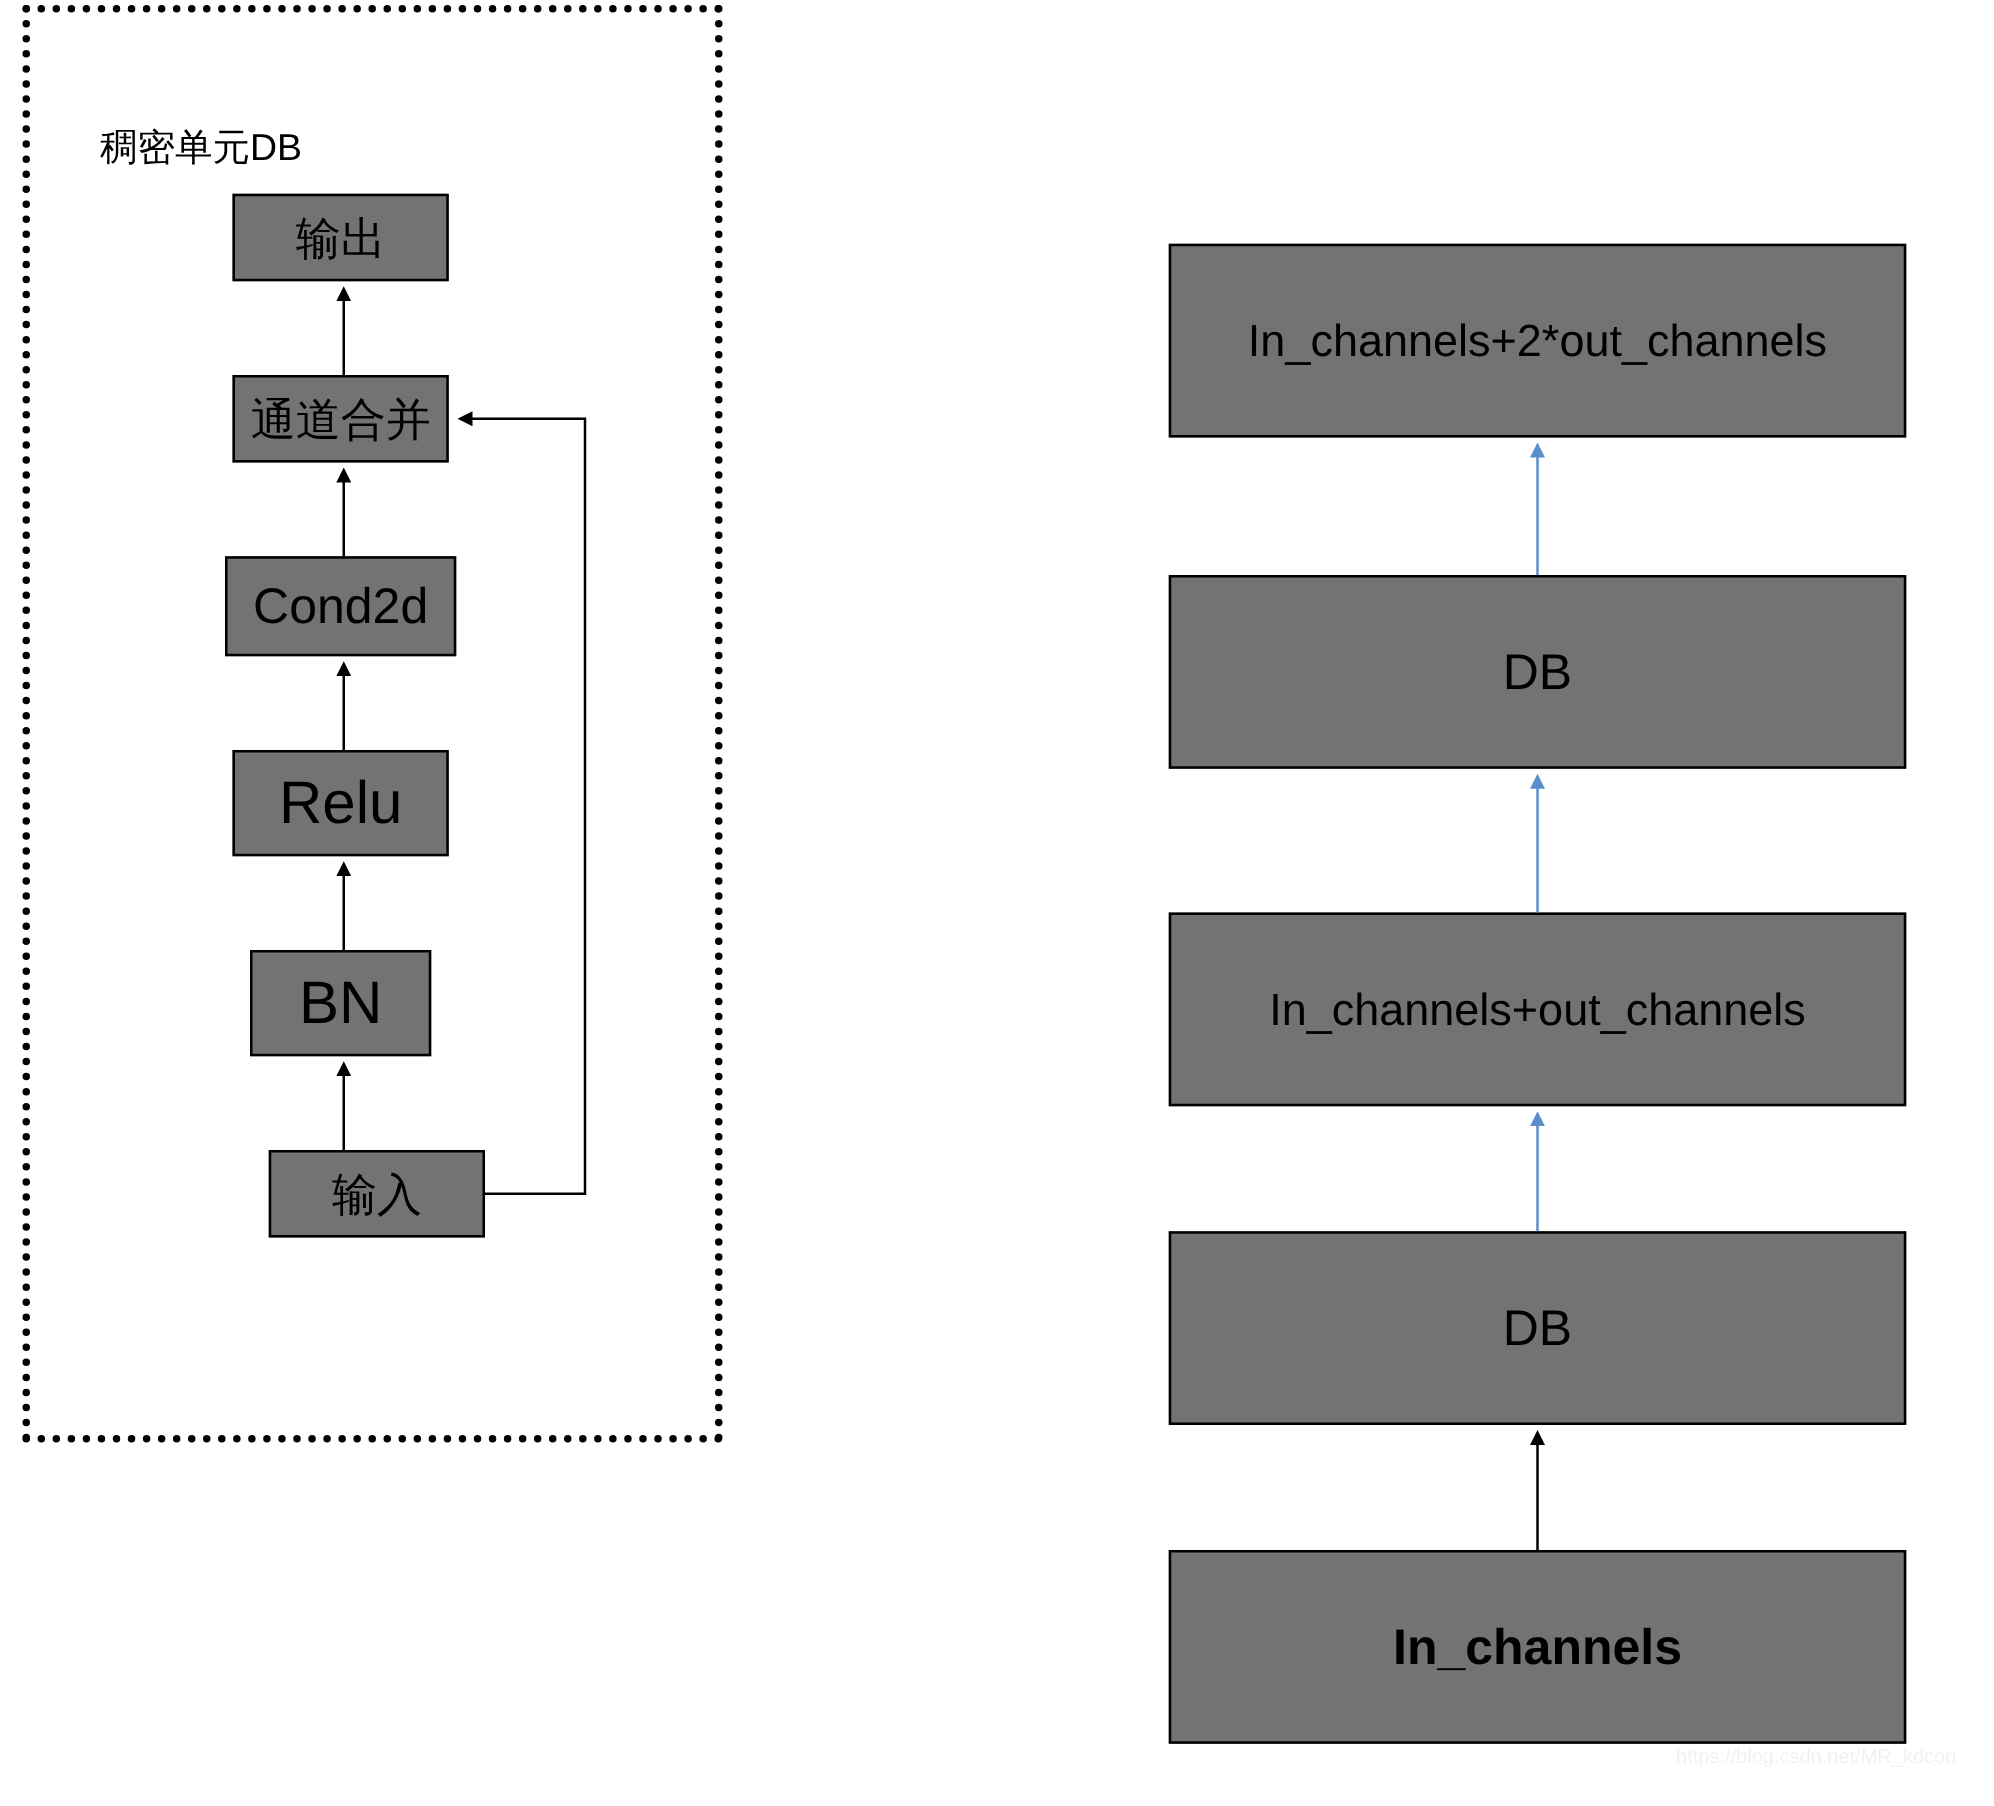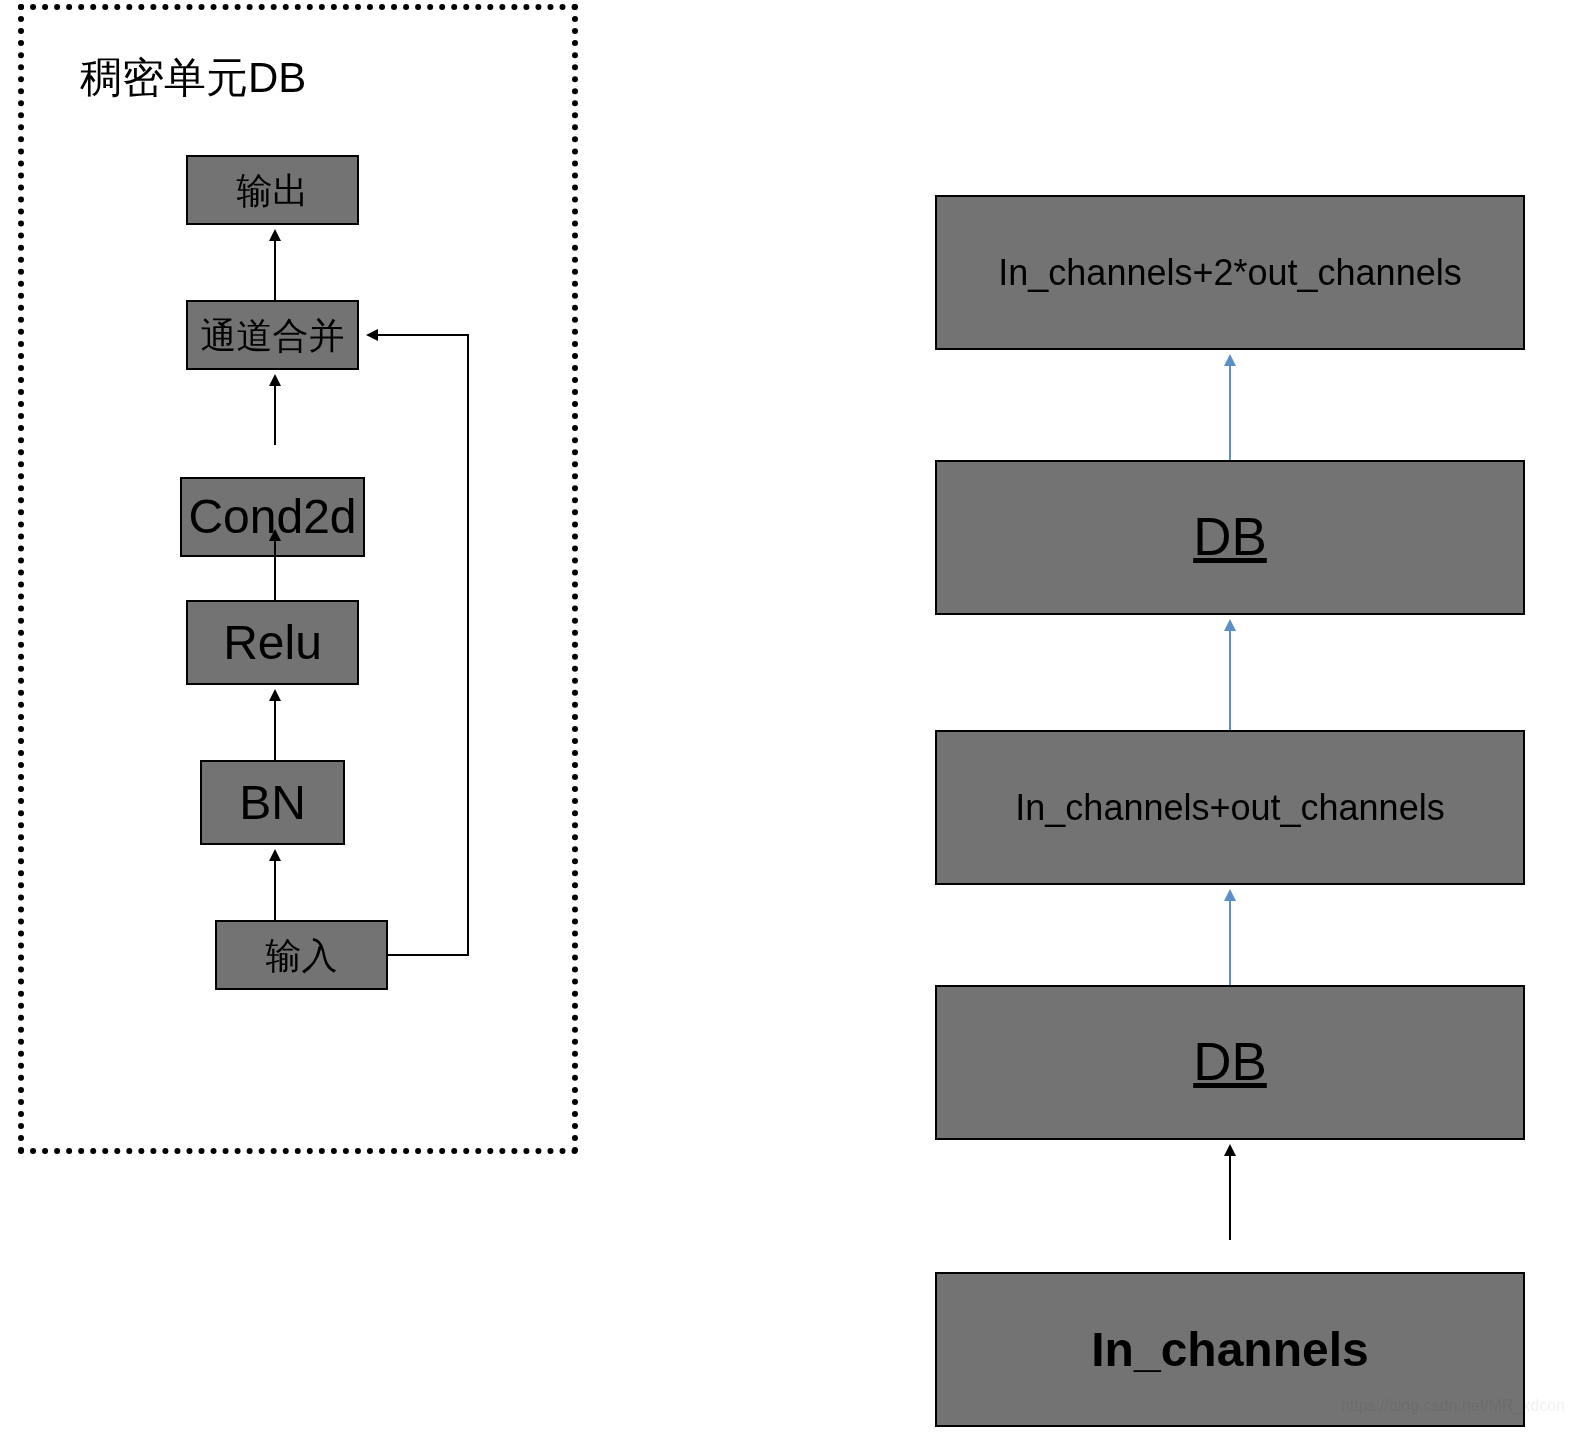--- a/index.html
+++ b/index.html
@@ -13,38 +13,39 @@
   .canvas {
     position: absolute;
     inset: 0;
   }
   .dotted-panel {
     position: absolute;
     border: 6px dotted #000;
   }
   .panel-title {
     position: absolute;
-    font-size: 42px;
+    font-size: 30px;
     text-align: left;
     white-space: nowrap;
+    margin-top: 48px;
   }
   .box {
     position: absolute;
     border: 2px solid #000;
     background: #737373;
     display: flex;
     align-items: center;
     justify-content: center;
     text-align: center;
     line-height: 1.25;
   }
   .fs-36 { font-size: 36px; }
-  .fs-40 { font-size: 48px; margin-top: 32px; }
+  .fs-40 { font-size: 40px; }
   .fs-48 { font-size: 48px; font-weight: 400; }
-  .fs-52 { font-size: 53px; text-decoration: underline; }
+  .fs-52 { font-size: 40px; }
   .bold { font-weight: 700; }
   .arrow-svg { position: absolute; overflow: visible; }
   .watermark {
     position: absolute;
     font-size: 16px;
     color: rgba(0,0,0,0.06);
   }
 </style>
 </head>
 <body>

